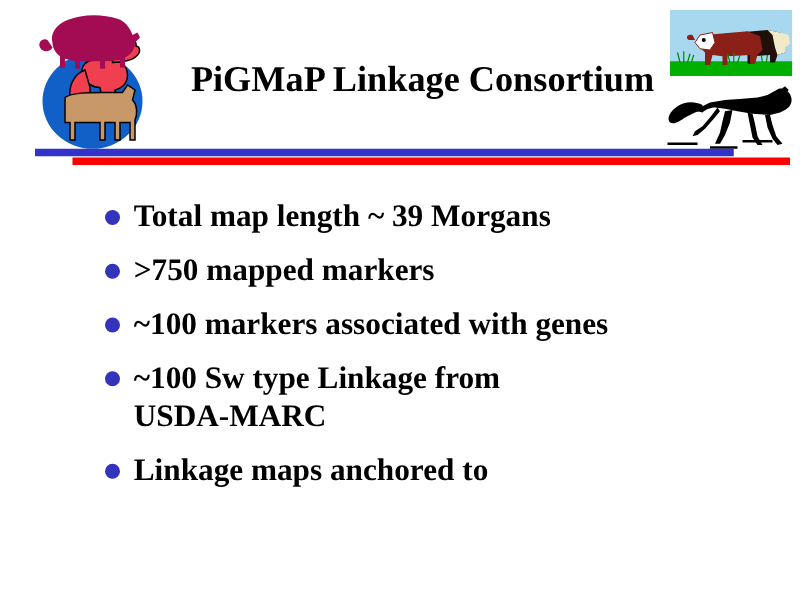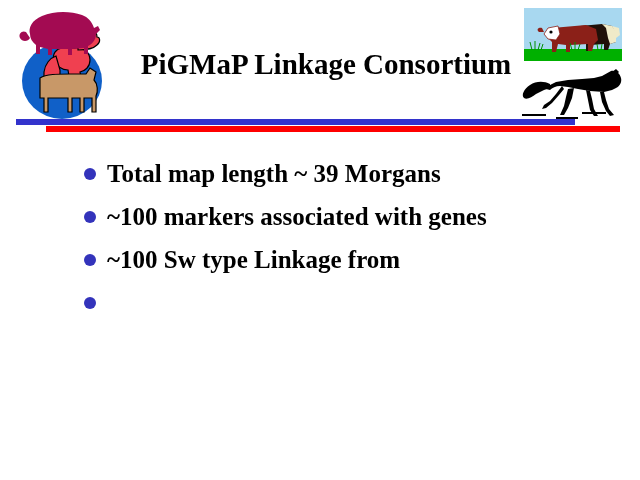--- a/index.html
+++ b/index.html
@@ -19,21 +19,21 @@
     position: absolute;
     left: 0; top: 0;
     width: 640px;
     height: 480px;
     background: #ffffff;
   }
 
   
   .header {
     position: absolute;
-    left: 0; top: 0;
+    left: 12px; top: 0;
     width: 540px;
     height: 140px;
   }
 
   
   .logo {
     position: absolute;
     left: 12px;
     top: 4px;
     width: 100px;
@@ -254,36 +254,44 @@
 
   <div class="bullets">
 
     <div class="bullet-row">
       <span class="bullet-marker"></span>
       <span class="bullet-text">
         <span>Total map length ~ 39 Morgans</span>
       </span>
     </div>
 
+    <div class="bullet-row">
+      <span class="bullet-marker"></span>
+      <span class="bullet-text">
+        <span>&gt;750 mapped markers</span>
+      </span>
+    </div>
 
     <div class="bullet-row">
       <span class="bullet-marker"></span>
       <span class="bullet-text">
         <span>~100 markers associated with genes</span>
       </span>
     </div>
 
     <div class="bullet-row">
       <span class="bullet-marker"></span>
       <span class="bullet-text">
         <span>~100 Sw type Linkage from</span>
-      </span>
-    </div>
-
-    <div class="bullet-row">
-      <span class="bullet-marker"></span>
-      <span class="bullet-text">
+        <span class="cont">USDA-MARC</span>
+      </span>
+    </div>
+
+    <div class="bullet-row">
+      <span class="bullet-marker"></span>
+      <span class="bullet-text">
+        <span>Linkage maps anchored to</span>
       </span>
     </div>
 
   </div>
 
 </div>
 
 </body></html>

